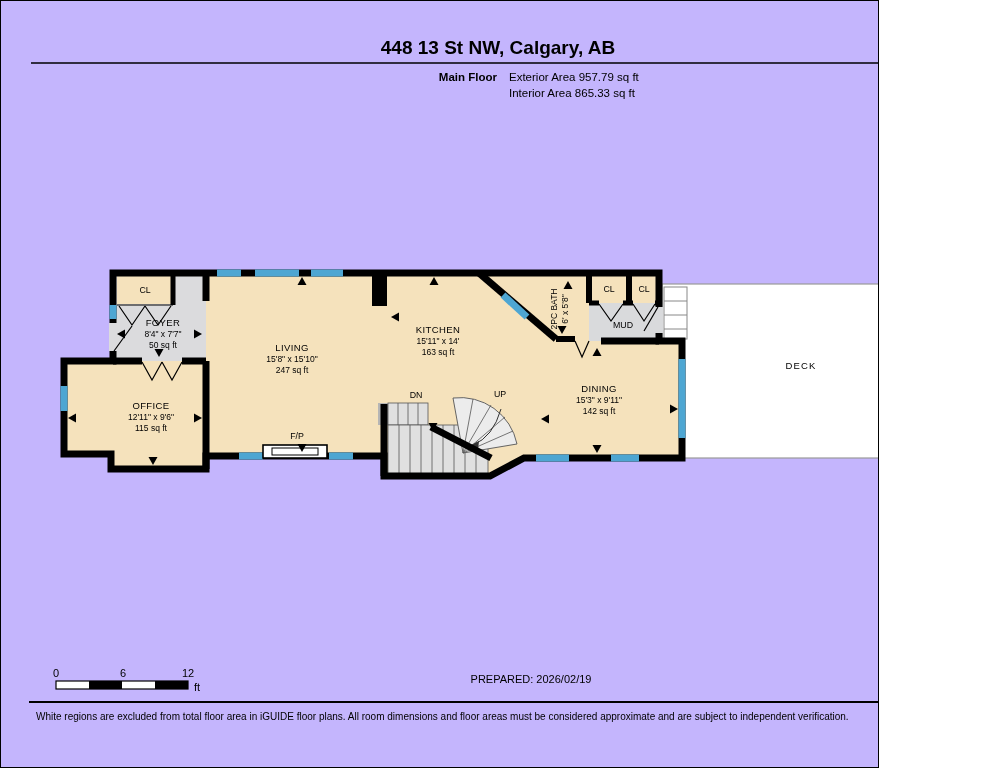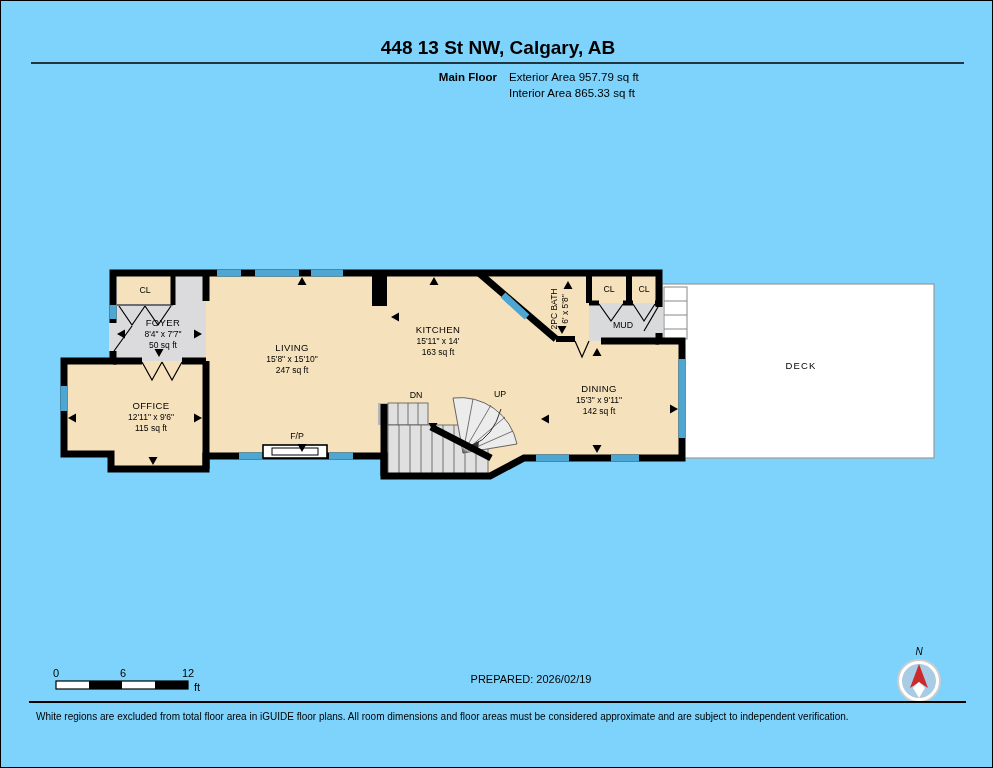--- a/index.html
+++ b/index.html
@@ -1,16 +1,16 @@
 <!DOCTYPE html>
 <html><head>
 <meta charset="utf-8">
 <style>
   html,body{margin:0;padding:0;background:#fff;}
-  #page{position:relative;width:993px;height:768px;background:#7dd3fc;
+  #page{position:relative;width:879px;height:768px;background:#c4b5fd;
         border:1px solid #000;box-sizing:border-box;overflow:hidden;
         font-family:"Liberation Sans", sans-serif;}
   svg{position:absolute;left:0;top:0;}
   text{font-family:"Liberation Sans", sans-serif;fill:#000;}
   .title{font-size:19px;font-weight:bold;}
   .sub-bold{font-size:11.5px;font-weight:bold;}
   .sub{font-size:11.5px;}
   .room-name{font-size:9.5px;letter-spacing:.4px;}
   .room-dim{font-size:8.5px;}
   .small-label{font-size:8.8px;}

